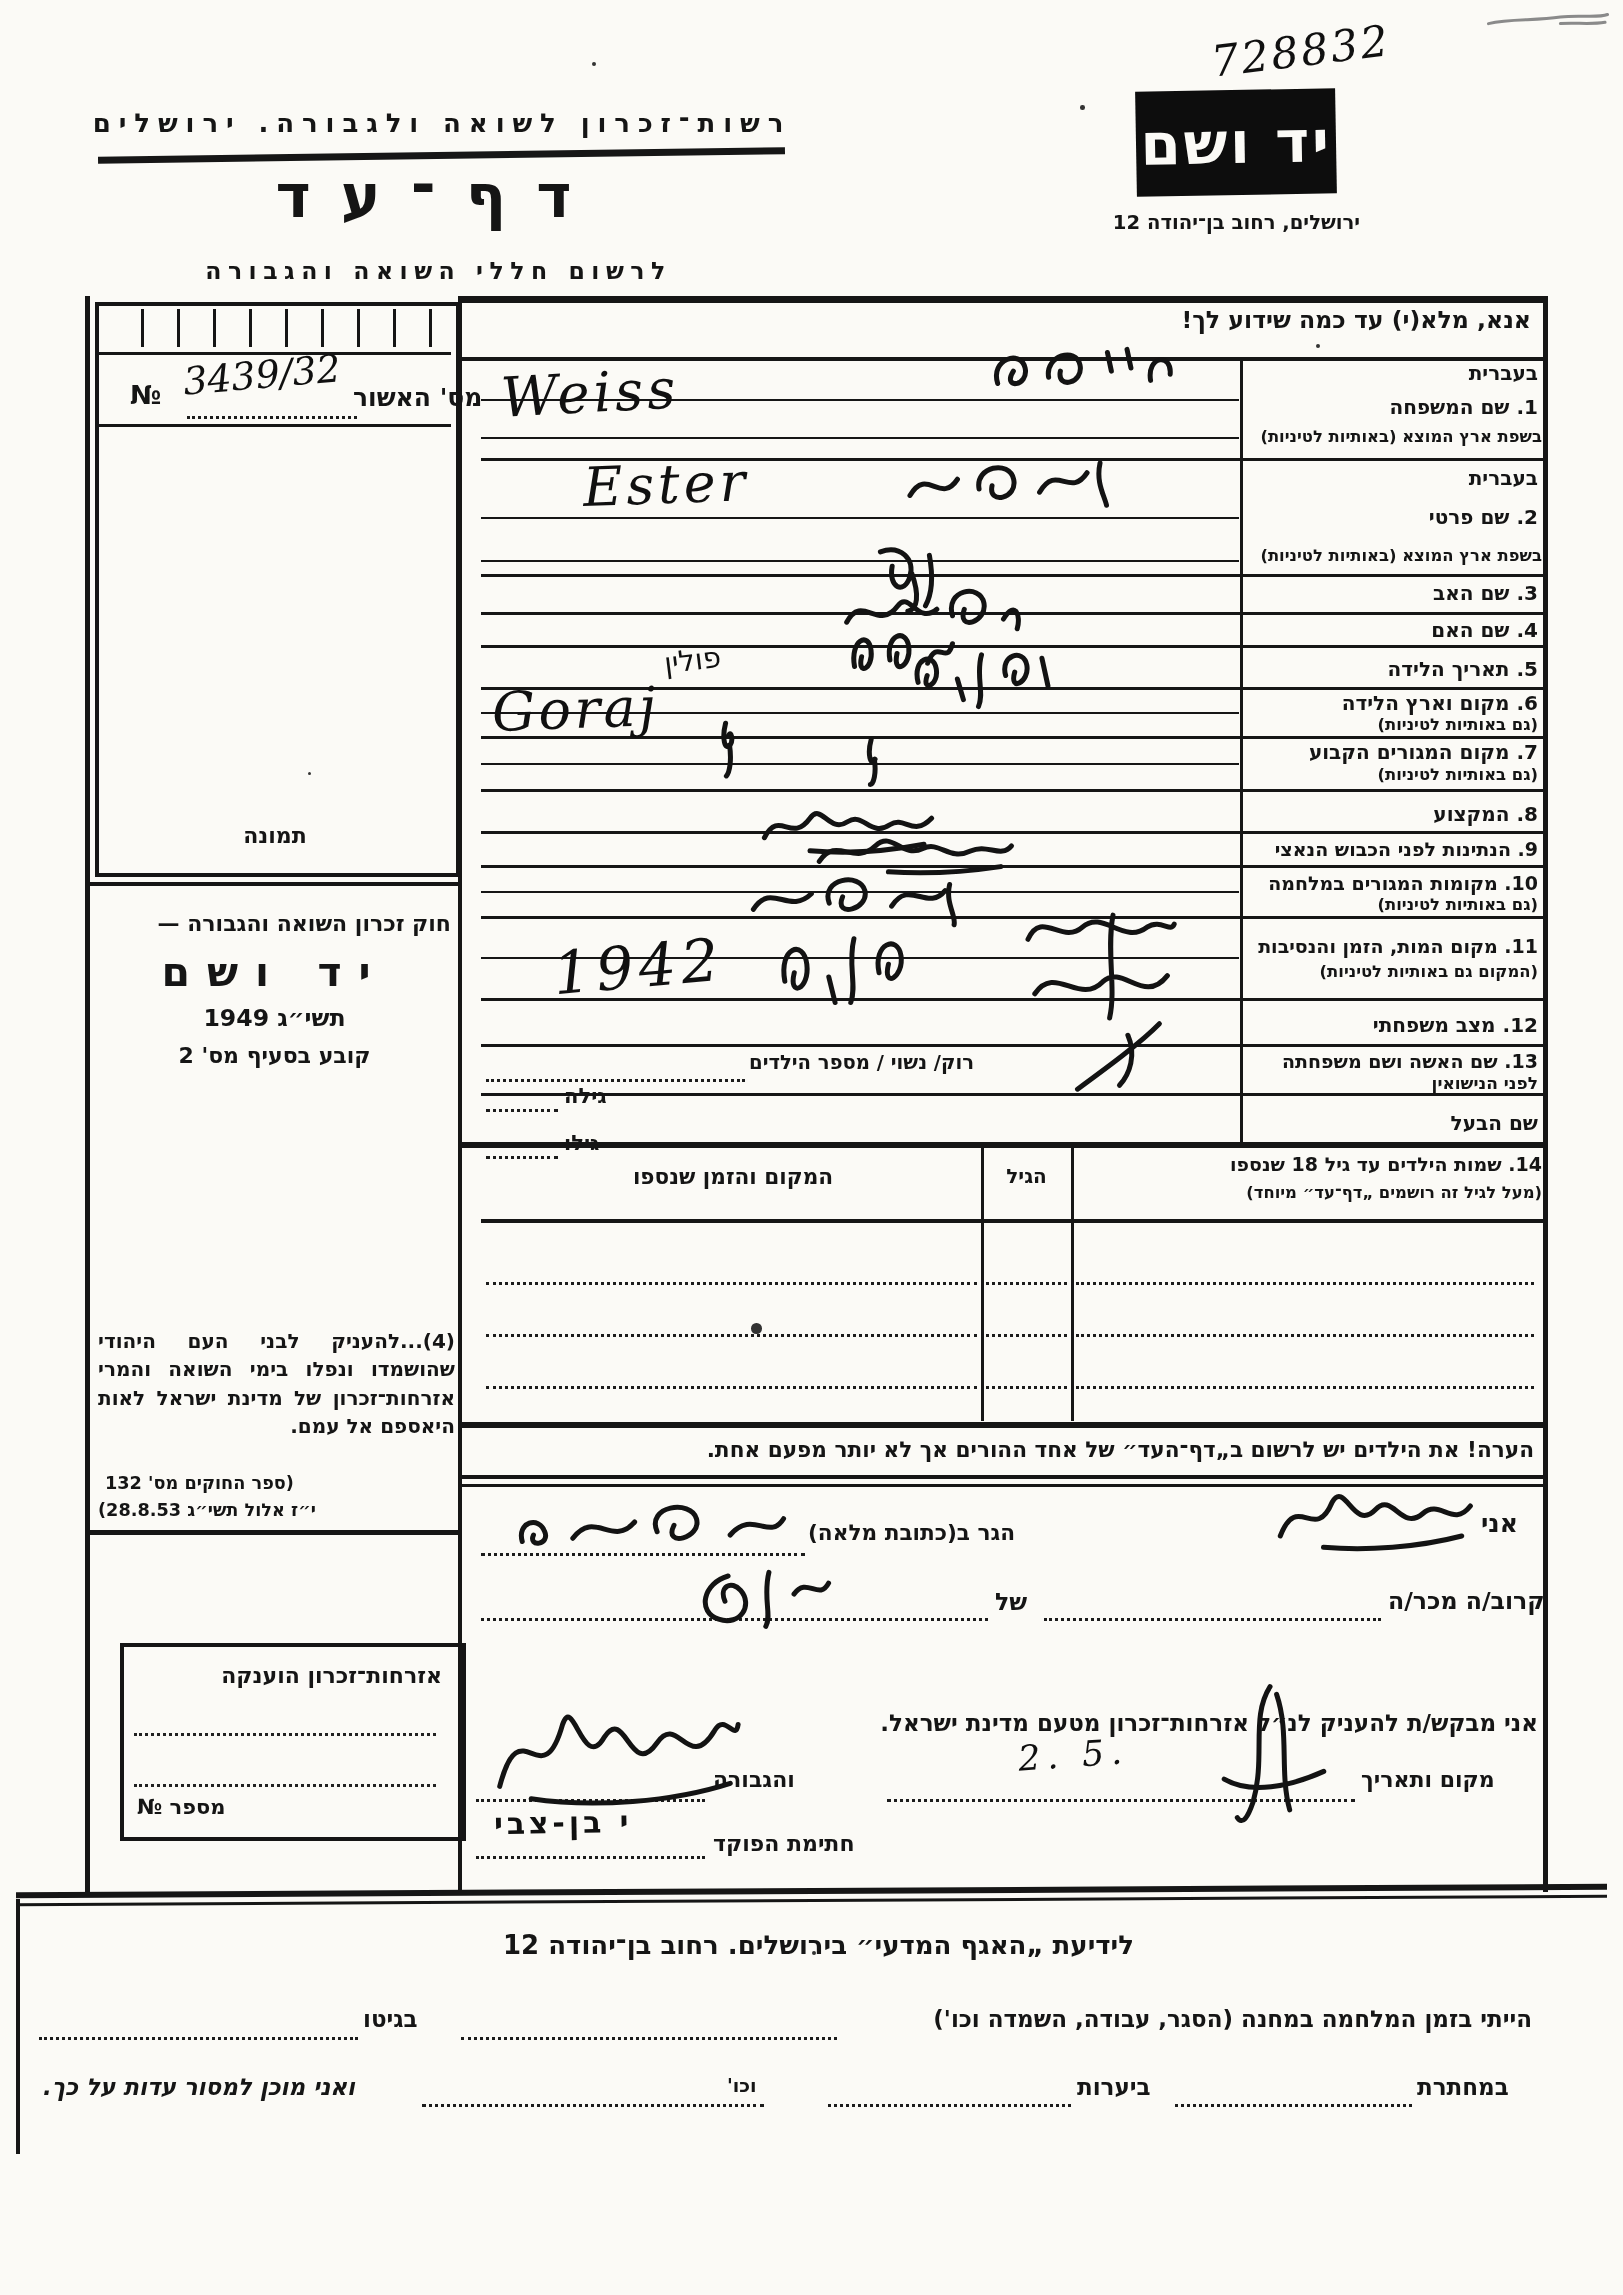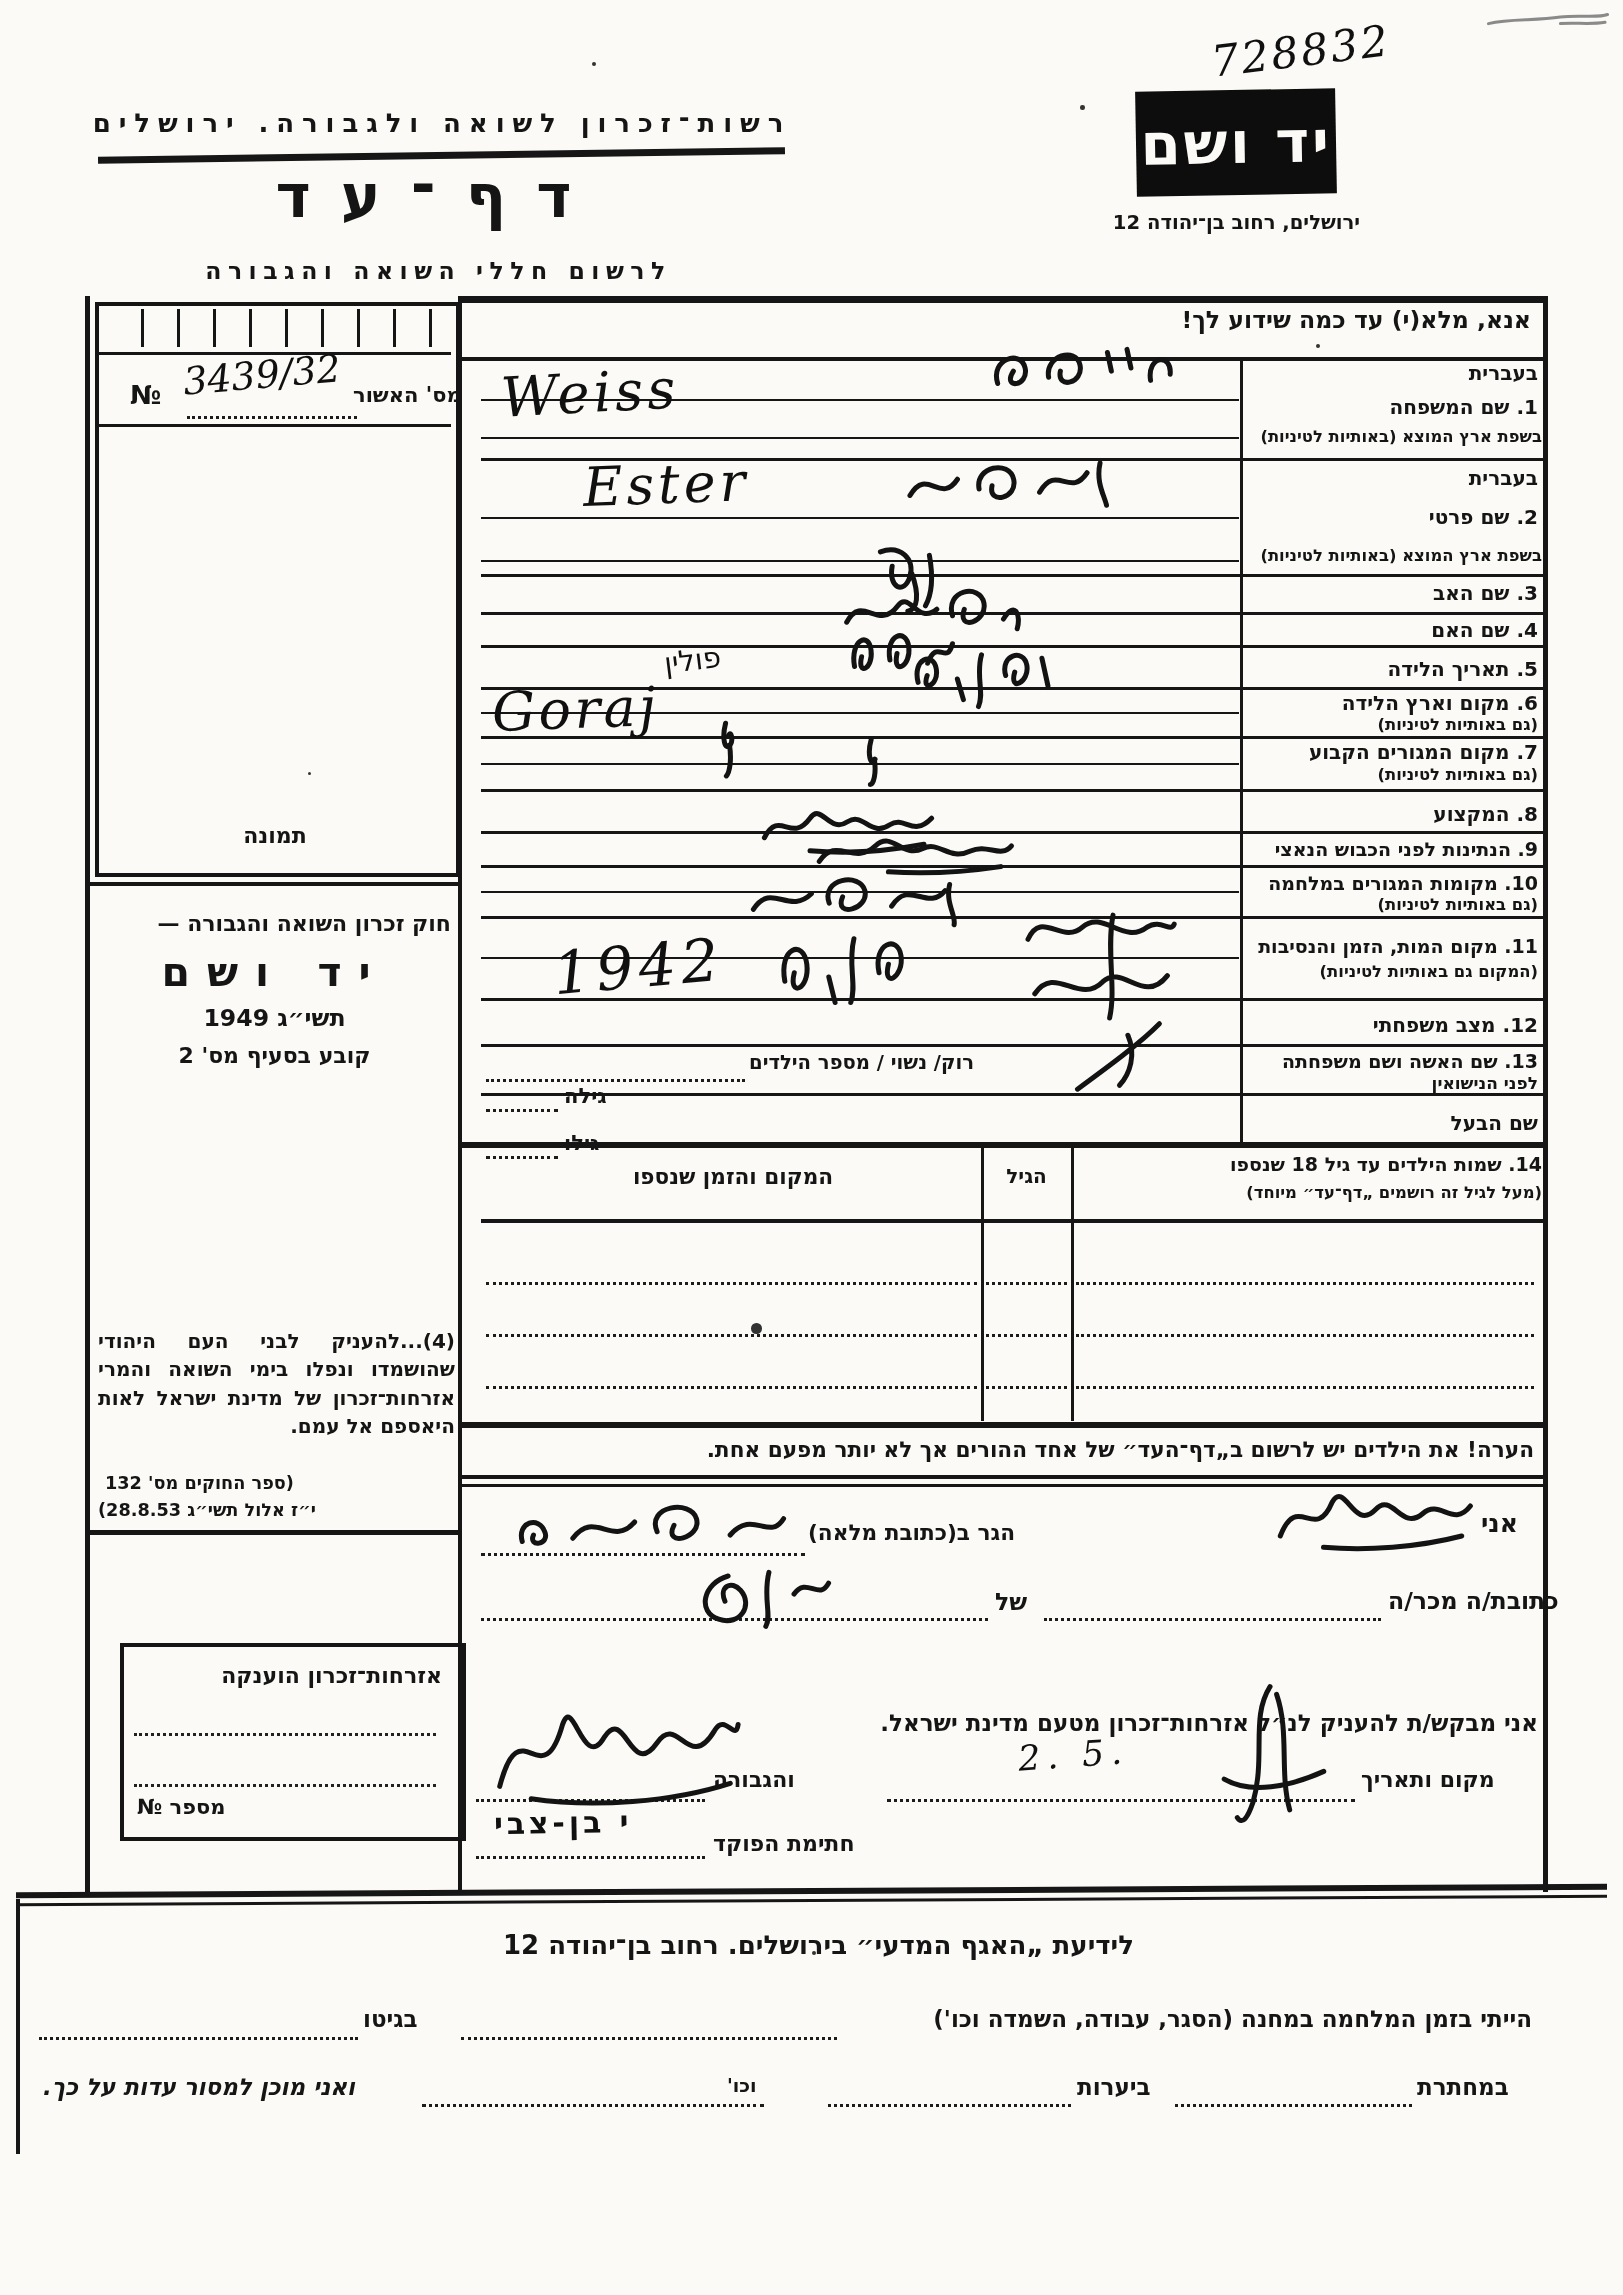--- a/index.html
+++ b/index.html
@@ -58,21 +58,21 @@
   <div class="tick" style="left:249px;top:309px;height:38px;"></div>
   <div class="tick" style="left:285px;top:309px;height:38px;"></div>
   <div class="tick" style="left:321px;top:309px;height:38px;"></div>
   <div class="tick" style="left:357px;top:309px;height:38px;"></div>
   <div class="tick" style="left:393px;top:309px;height:38px;"></div>
   <div class="tick" style="left:429px;top:309px;height:38px;"></div>
   <div class="rule" style="left:98px;top:352px;width:353px;height:2.6px;"></div>
   <div class="t" style="left:130px;top:380px;font-size:26px;">№</div>
   <div class="dot" style="left:187px;top:416px;width:170px;"></div>
   <div class="hw" style="left:183px;top:353px;font-size:38px;transform:rotate(-5deg);">3439/32</div>
-  <div class="t rtl" style="left:353px;top:383px;font-size:21px;">מס' האשור</div>
+  <div class="t rtl" style="left:353px;top:383px;font-size:25px;">מס' האשור</div>
   <div class="rule" style="left:98px;top:424px;width:353px;height:3.3px;"></div>
   <div class="t rtl center" style="left:229px;top:823px;width:92px;font-size:22px;">תמונה</div>
 
   <div class="rule" style="left:88px;top:882px;width:370px;height:3.9px;"></div>
   <div class="t rtl right" style="left:98px;top:911px;width:353px;font-size:22px;">חוק זכרון השואה והגבורה —</div>
   <div class="t rtl center" style="left:98px;top:948px;width:353px;font-size:41px;letter-spacing:17px;">יד ושם</div>
   <div class="t rtl center" style="left:98px;top:1004px;width:353px;font-size:23.6px;">תשי״ג 1949</div>
   <div class="t rtl center" style="left:98px;top:1043px;width:353px;font-size:22px;">קובע בסעיף מס' 2</div>
   <div class="t rtl wrap" style="left:98px;top:1327px;width:357px;font-size:20px;line-height:1.42;text-align:justify;">‎...(4)להעניק לבני העם היהודי שהושמדו ונפלו בימי השואה והמרי אזרחות־זכרון של מדינת ישראל לאות היאספם אל עמם.</div>
   <div class="t rtl" style="left:105px;top:1473px;font-size:17.7px;">(ספר החוקים מס' 132</div>
@@ -171,21 +171,21 @@
   <div class="dot" style="left:1076px;top:1386px;width:458px;"></div>
   <div class="speck" style="left:751px;top:1323px;width:10.5px;height:10.5px;"></div>
 
   <div class="t rtl right" style="left:497px;top:1437px;width:1037px;font-size:21.6px;">הערה!   את הילדים יש לרשום ב„דף־העד״ של אחד ההורים אך לא יותר מפעם אחת.</div>
   <div class="rule" style="left:458px;top:1475px;width:1090px;height:3.9px;"></div>
   <div class="rule" style="left:458px;top:1484px;width:1090px;height:2.6px;"></div>
 
   <div class="t rtl" style="left:1481px;top:1509px;font-size:25px;">אני</div>
   <div class="t rtl" style="left:808px;top:1520px;font-size:21.6px;">הגר ב(כתובת מלאה)</div>
   <div class="dot" style="left:481px;top:1553px;width:324px;"></div>
-  <div class="t rtl" style="left:1388px;top:1587px;font-size:23.6px;">כתובת/ה מכר/ה</div>
+  <div class="t rtl" style="left:1388px;top:1587px;font-size:23.6px;">קרוב/ה מכר/ה</div>
   <div class="dot" style="left:1044px;top:1618px;width:337px;"></div>
   <div class="t rtl" style="left:995px;top:1588px;font-size:23.6px;">של</div>
   <div class="dot" style="left:481px;top:1618px;width:507px;"></div>
   <div class="t rtl right" style="left:694px;top:1710px;width:844px;font-size:23px;">אני מבקש/ת להעניק לנ״ל אזרחות־זכרון מטעם מדינת ישראל.</div>
 
   <div class="t rtl" style="left:1361px;top:1767px;font-size:22px;">מקום ותאריך</div>
   <div class="dot" style="left:887px;top:1799px;width:468px;"></div>
   <div class="t rtl" style="left:713px;top:1767px;font-size:22px;">והגבורה</div>
   <div class="dot" style="left:476px;top:1799px;width:229px;"></div>
   <div class="hwh rtl" style="left:494px;top:1805px;font-size:30px;letter-spacing:3.9px;transform:rotate(-1deg);">י בן-צבי</div>

